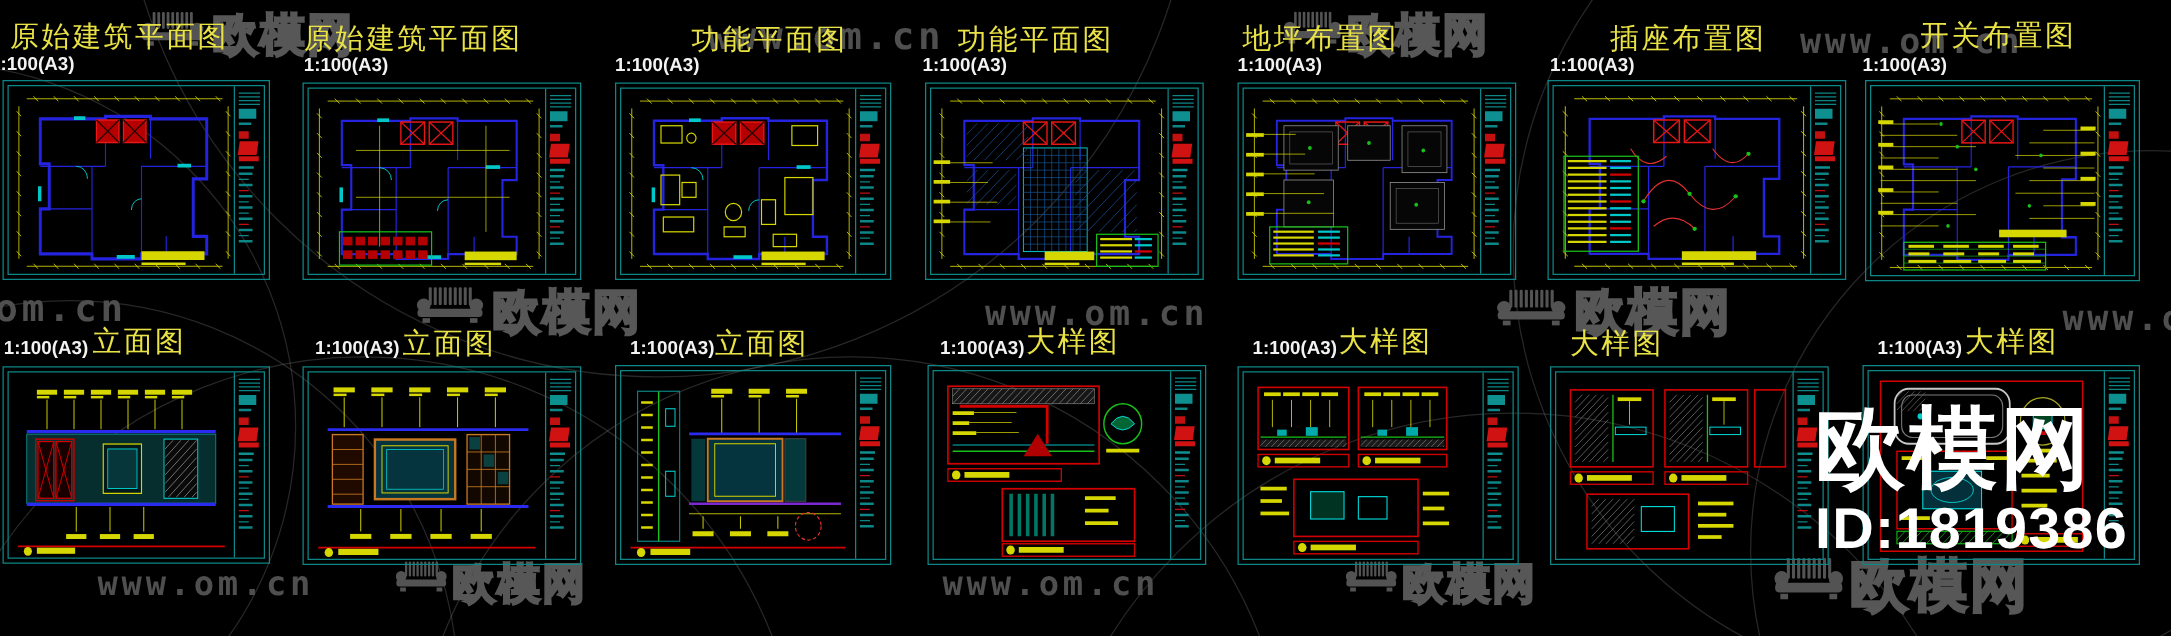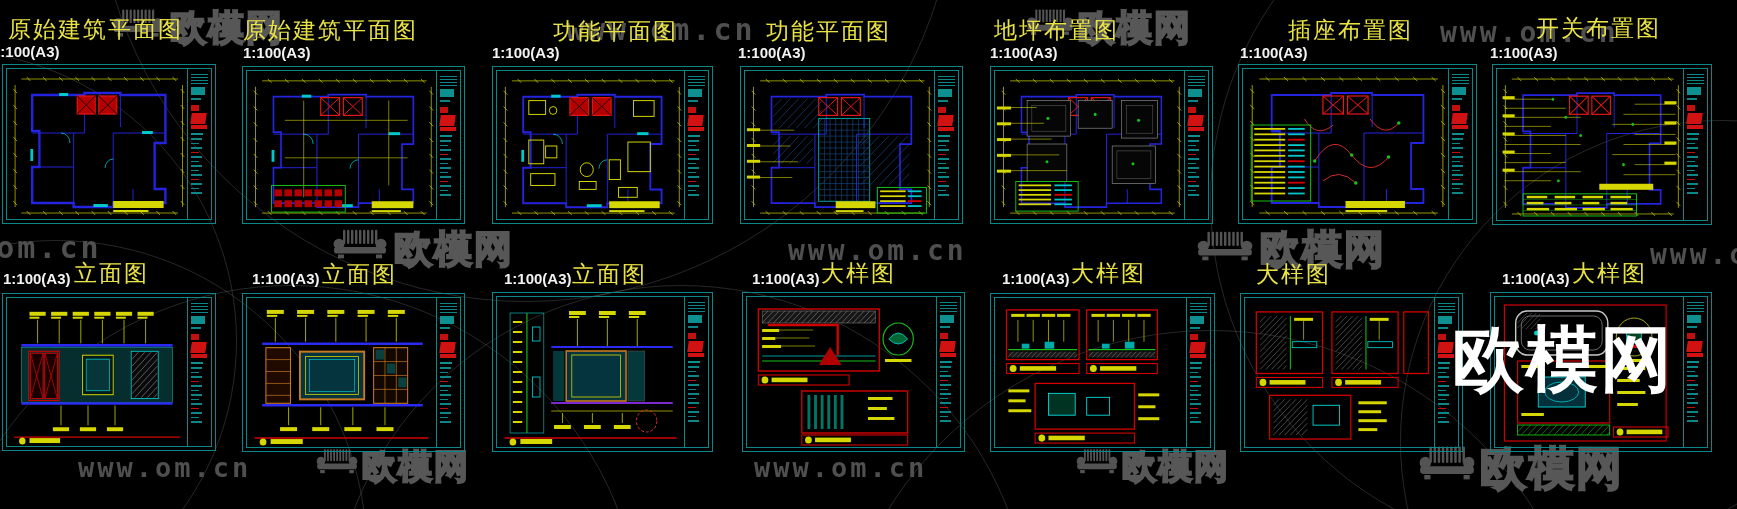--- a/index.html
+++ b/index.html
@@ -1878,14 +1878,15 @@
             <b style="height:1.5px;background:#0c8686;margin-top:3px;width:65%;"></b>
             <b style="height:1.5px;background:#0c8686;margin-top:3px;width:45%;"></b>
             <b style="height:1.5px;background:#0c8686;margin-top:3px;width:65%;"></b>
           </div>
   </div>
       </div>
     </div>
 
   <div id="overlay">
     <div id="ov-brand">欧模网</div>
+    <div id="ov-id">ID:1819386</div>
   </div>
 </div>
 
 </body></html>

